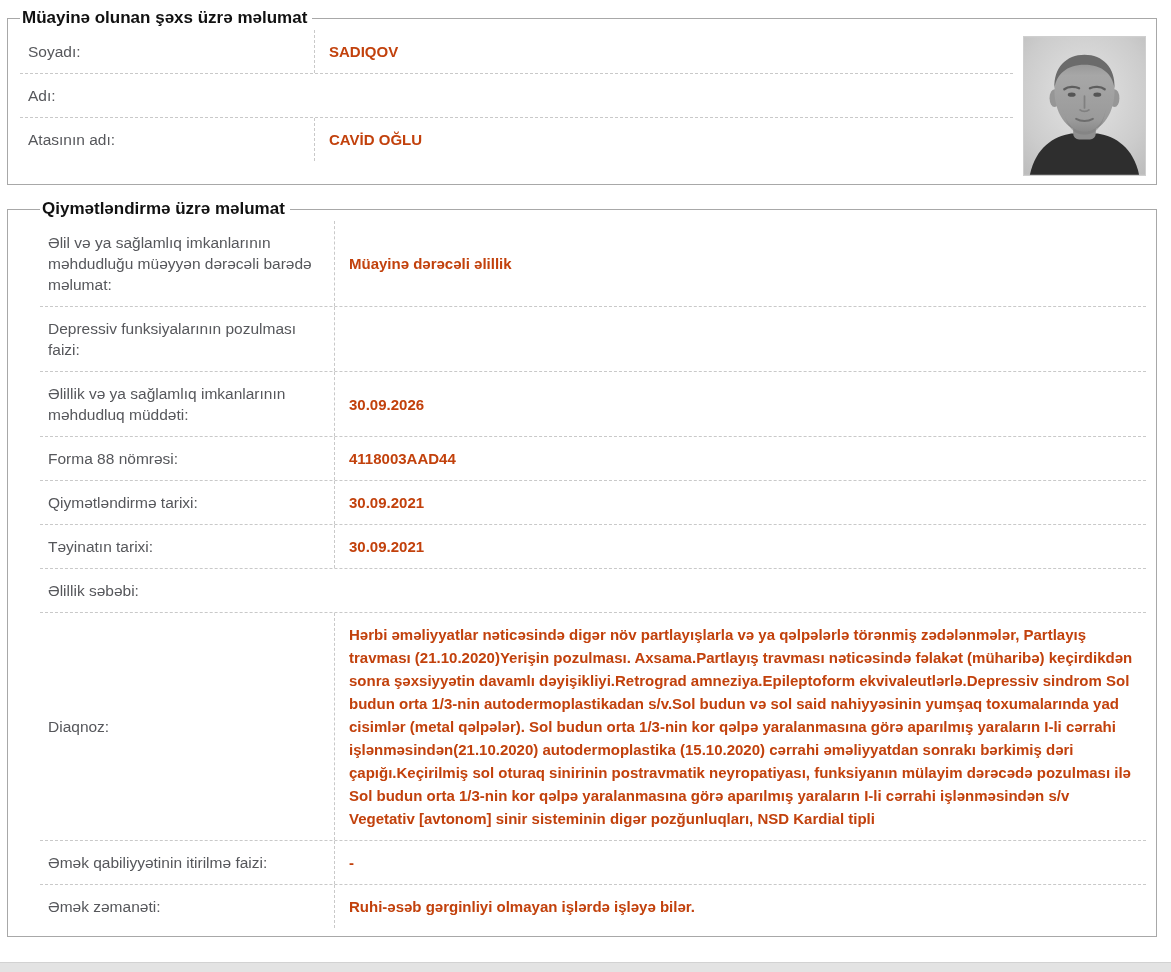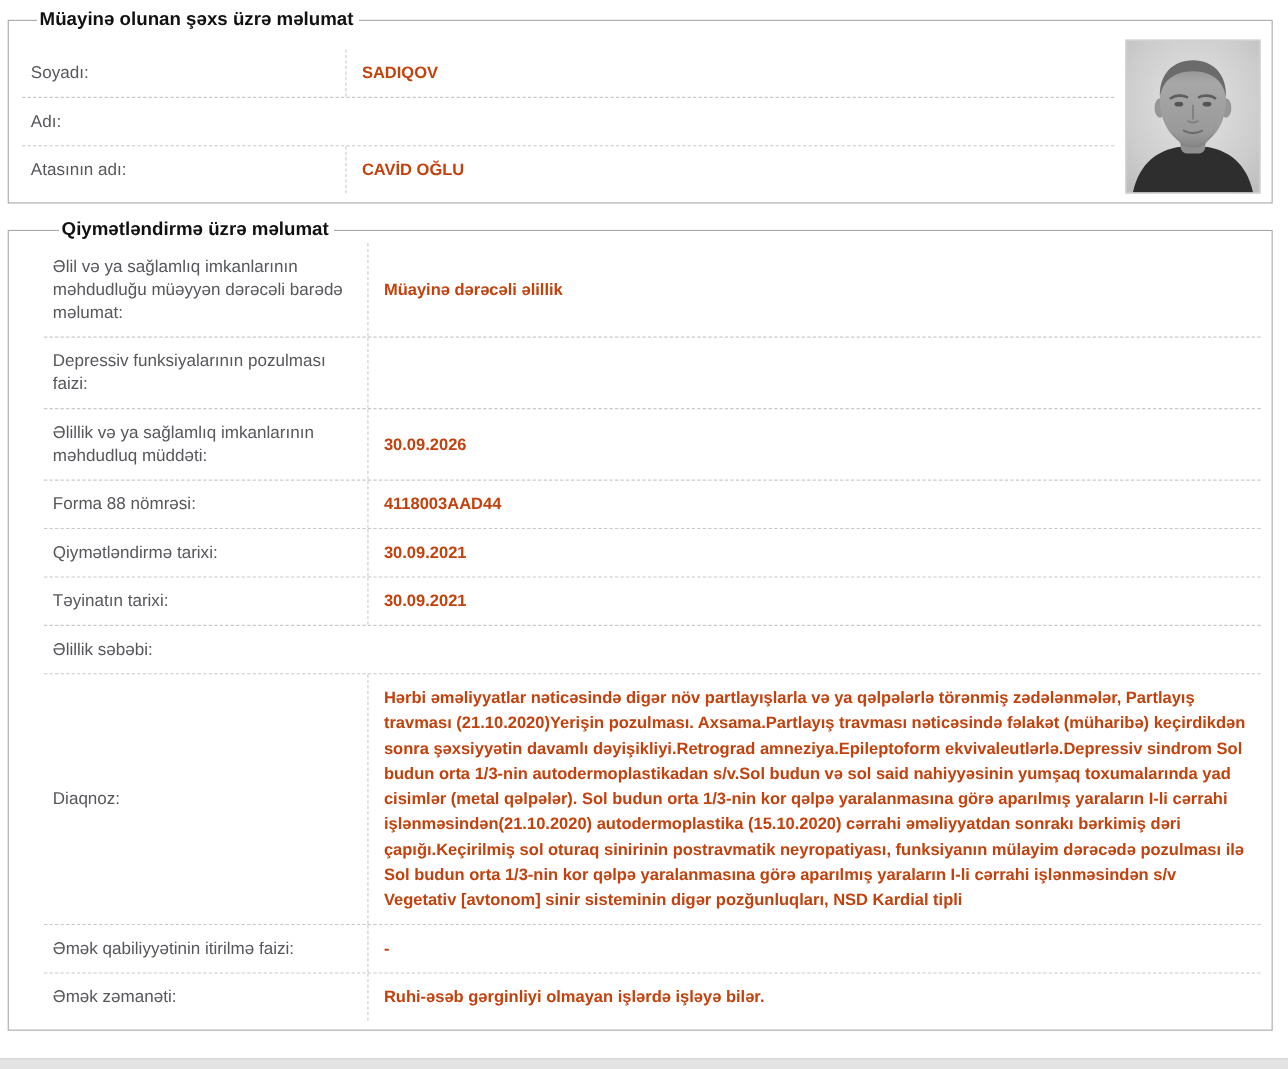--- a/index.html
+++ b/index.html
@@ -19,24 +19,24 @@
     padding: 2px 10px 8px 12px;
     background: #ffffff;
   }
   fieldset.section + fieldset.section { margin-top: 14px; padding-left: 32px; }
   .wrap { padding-top: 8px; }
   legend.section-legend {
     font-weight: bold;
     font-size: 17px;
     color: #111111;
     padding: 0 5px 0 2px;
-    margin-left: 14px;
+    margin-left: 0;
     line-height: 20px;
   }
-  .section-body { display: flex; align-items: flex-end; }
+  .section-body { display: flex; align-items: flex-start; }
   .rows { flex: 1 1 auto; min-width: 0; }
   .row {
     display: grid;
     grid-template-columns: 294px 1fr;
     align-items: stretch;
   }
   .row:not(:last-child) { border-bottom: 1px dashed #c9c9c9; }
   .cell-label {
     color: #56575b;
     font-size: 15.5px;

